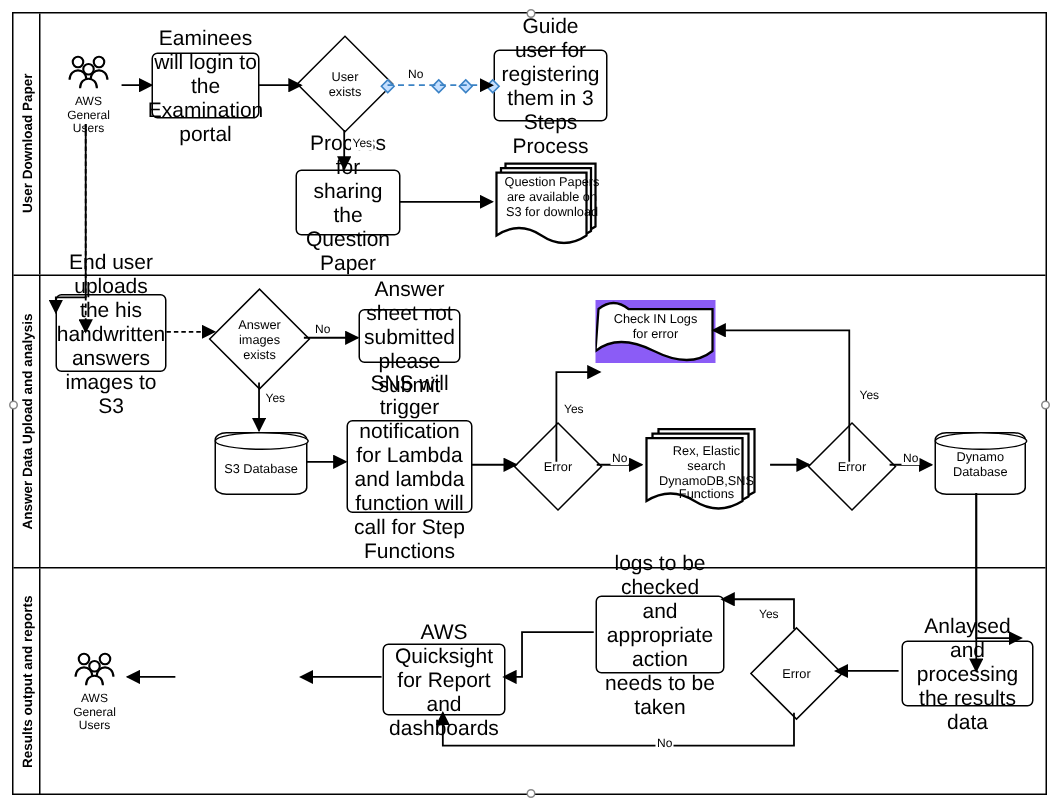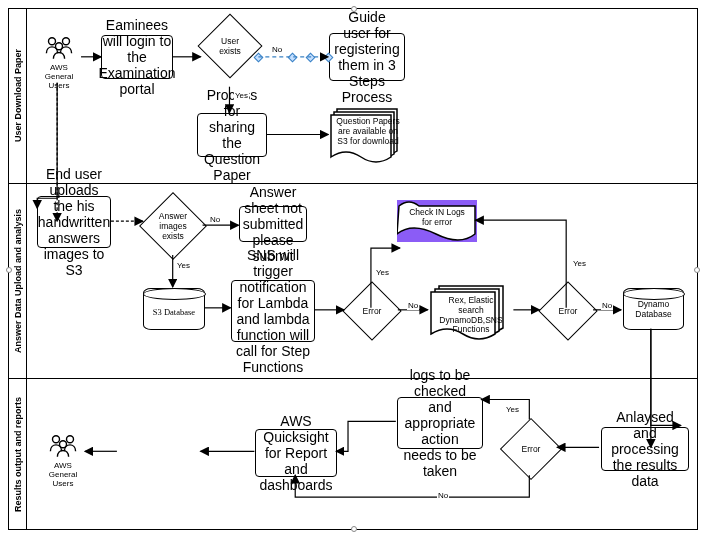--- a/index.html
+++ b/index.html
@@ -182,21 +182,21 @@
             <path d="M16 34c0-6 4-9 8-9s8 3 8 9"></path>
         </g>
       </svg>
       <div>AWS General Users</div>
     </div>
 
     <div class="box" style="left:92px; top:26px; width:72px; height:44px;">
       <span>Eaminees will login to the Examination portal</span>
     </div>
 
-    <div class="diamond" style="left:198px; top:14px; width:46px; height:46px;align-items:center;">
+    <div class="diamond" style="left:198px; top:24px; width:46px; height:46px;align-items:center;">
       <div class="diamond-shape"></div>
       <div class="diamond-text">User exists</div>
     </div>
 
     <div class="box" style="left:320px; top:24px; width:76px; height:48px;">
       <span>Guide user for registering them in 3 Steps Process</span>
     </div>
 
     <div class="box" style="left:188px; top:104px; width:70px; height:44px;">
       <span>Process for sharing the Question Paper</span>
@@ -230,21 +230,21 @@
     <div class="diamond" style="left:140px; top:18px; width:48px; height:48px;">
       <div class="diamond-shape"></div>
       <div class="diamond-text">Answer images exists</div>
     </div>
 
     <div class="box" style="left:230px; top:22px; width:68px; height:36px;">
       <span>Answer sheet not submitted please submit</span>
     </div>
 
     <div class="cylinder" style="left:134px; top:104px; width:62px; height:42px; padding-top:6px;">
-      <span style="position:relative; z-index:2;font-family:Liberation Serif, serif;">S3 Database</span>
+      <span style="position:relative; z-index:2;">S3 Database</span>
     </div>
 
     <div class="box" style="left:222px; top:96px; width:84px; height:62px;">
       <span>SNS will trigger notification for Lambda and lambda function will call for Step Functions</span>
     </div>
 
     <div class="diamond" style="left:342px; top:106px; width:42px; height:42px;">
       <div class="diamond-shape"></div>
       <div class="diamond-text">Error</div>
     </div>

